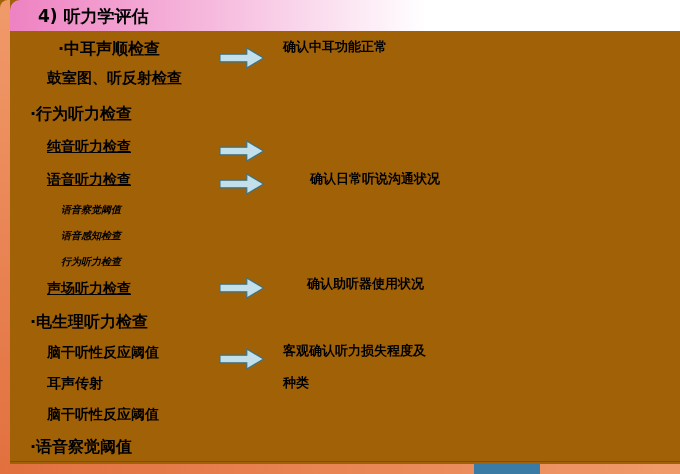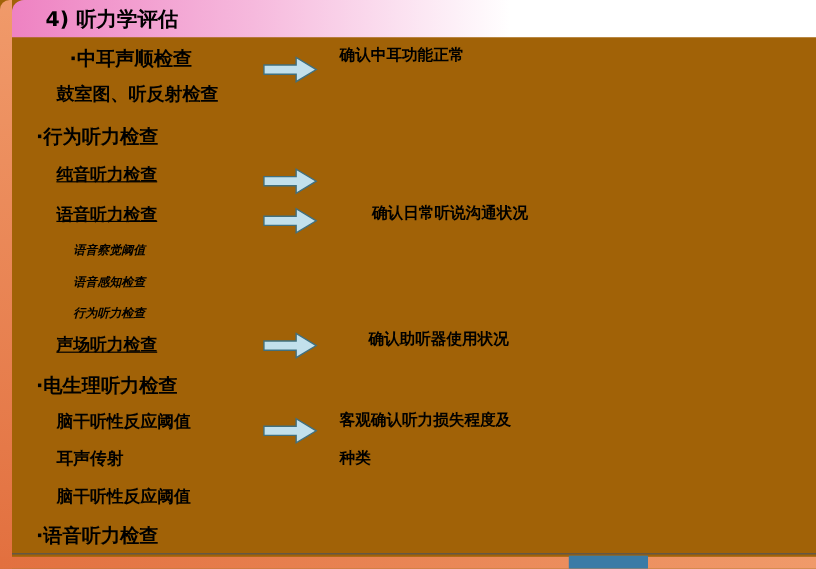--- a/index.html
+++ b/index.html
@@ -94,21 +94,21 @@
   <div class="t lv1" style="left:47px; top:138px;">纯音听力检查</div>
   <div class="t lv1" style="left:47px; top:171px;">语音听力检查</div>
   <div class="t lv3" style="left:61px; top:204px;">语音察觉阈值</div>
   <div class="t lv3" style="left:61px; top:230px;">语音感知检查</div>
   <div class="t lv3" style="left:61px; top:256px;">行为听力检查</div>
   <div class="t lv1" style="left:47px; top:280px;">声场听力检查</div>
   <div class="t lv0" style="left:30px; top:312px;">·电生理听力检查</div>
   <div class="t lv4" style="left:47px; top:344px;">脑干听性反应阈值</div>
   <div class="t lv4" style="left:47px; top:375px;">耳声传射</div>
   <div class="t lv4" style="left:47px; top:406px;">脑干听性反应阈值</div>
-  <div class="t lv0" style="left:30px; top:437px;">·语音听力检查</div>
+  <div class="t lv0" style="left:30px; top:437px;">·语音察觉阈值</div>
 
   <svg class="arrow" style="left:219px; top:46px;" viewBox="0 0 48 24">
     <polygon points="1,8 29,8 29,1.5 46.5,12 29,22.5 29,16 1,16"></polygon>
   </svg>
   <svg class="arrow" style="left:219px; top:139px;" viewBox="0 0 48 24">
     <polygon points="1,8 29,8 29,1.5 46.5,12 29,22.5 29,16 1,16"></polygon>
   </svg>
   <svg class="arrow" style="left:219px; top:172px;" viewBox="0 0 48 24">
     <polygon points="1,8 29,8 29,1.5 46.5,12 29,22.5 29,16 1,16"></polygon>
   </svg>

